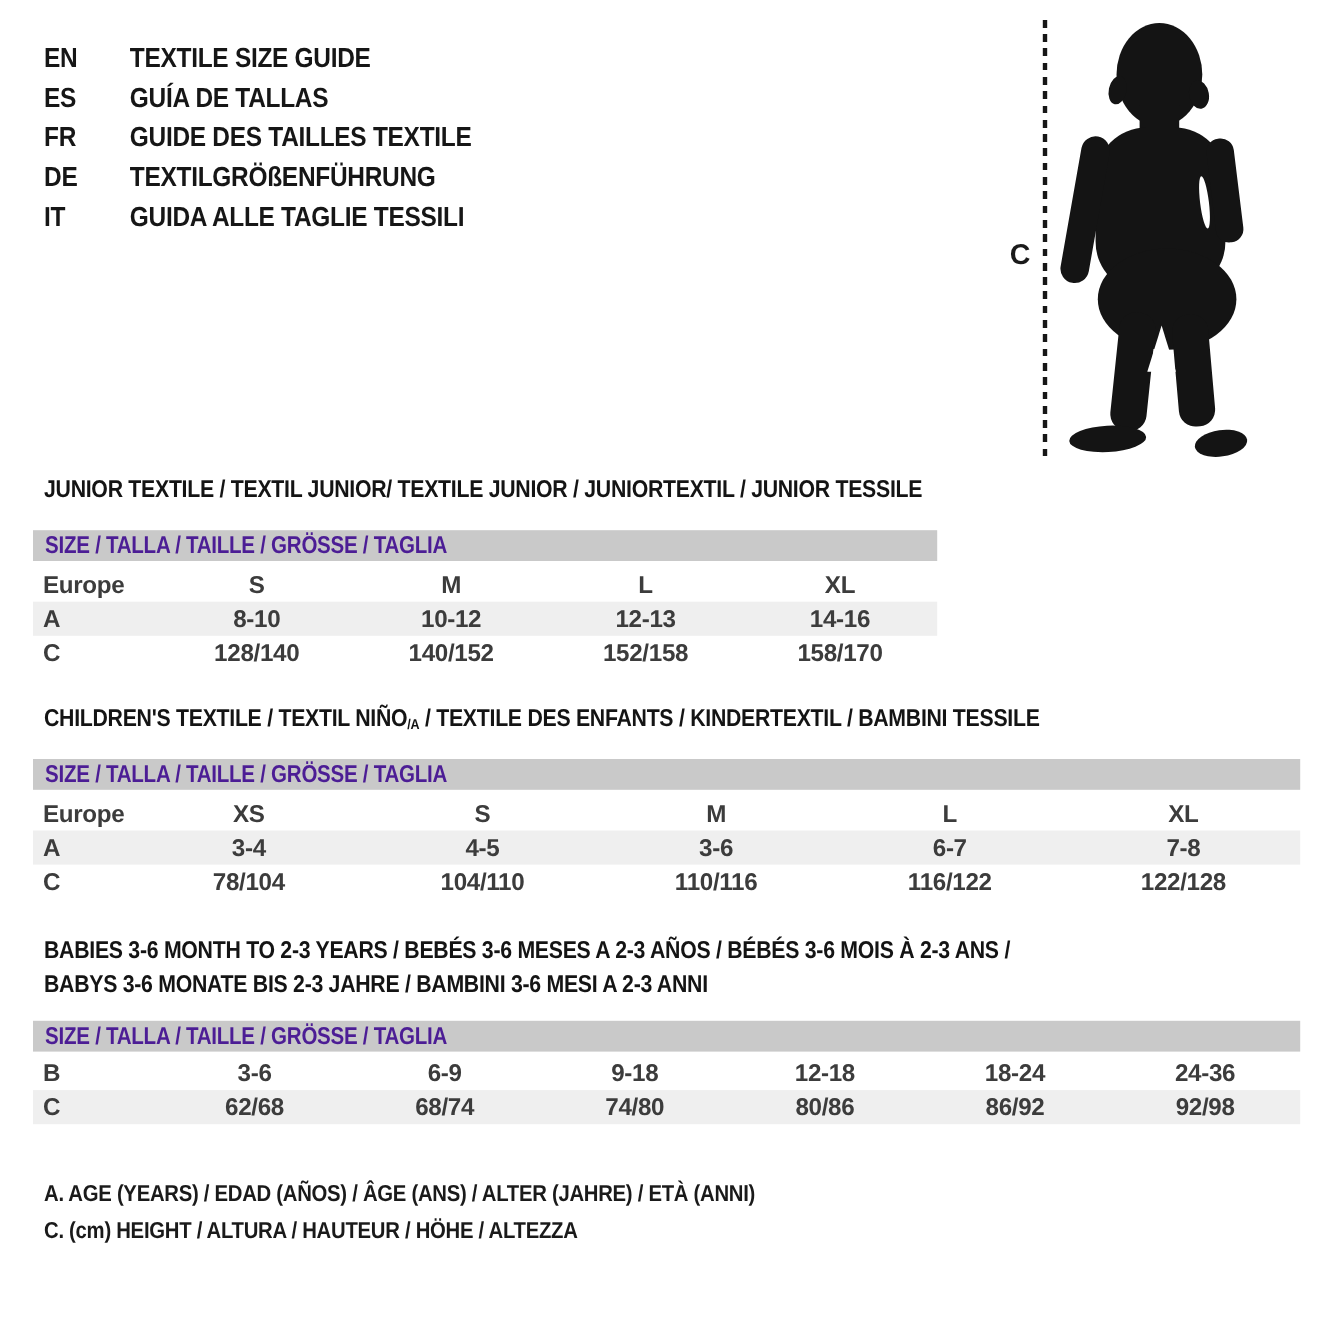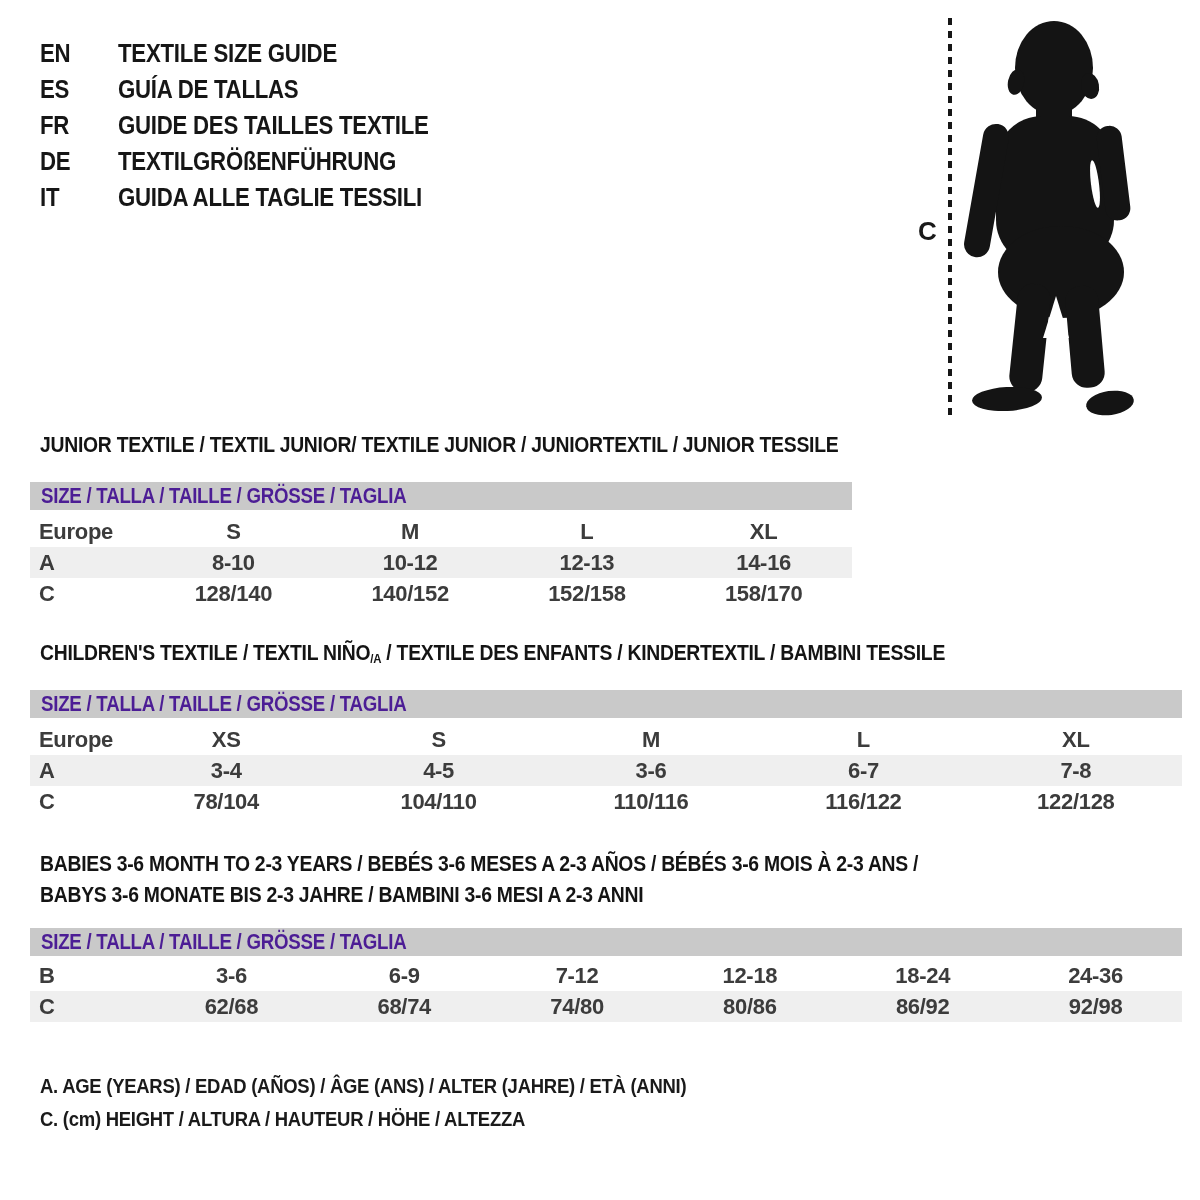--- a/index.html
+++ b/index.html
@@ -155,21 +155,21 @@
     <span class="xs">BABYS 3-6 MONATE BIS 2-3 JAHRE / BAMBINI 3-6 MESI A 2-3 ANNI</span>
   </div>
   <div class="abs size-bar" style="top:928px;width:1152px;">
     <span class="xs85">SIZE / TALLA / TAILLE / GRÖSSE / TAGLIA</span>
   </div>
   <div class="abs tbl" style="top:960px;width:1152px;">
     <div class="row">
       <span class="lbl">B</span>
       <span class="cell">3-6</span>
       <span class="cell">6-9</span>
-      <span class="cell">7-12</span>
+      <span class="cell">9-18</span>
       <span class="cell">12-18</span>
       <span class="cell">18-24</span>
       <span class="cell">24-36</span>
     </div>
     <div class="row stripe">
       <span class="lbl">C</span>
       <span class="cell">62/68</span>
       <span class="cell">68/74</span>
       <span class="cell">74/80</span>
       <span class="cell">80/86</span>

